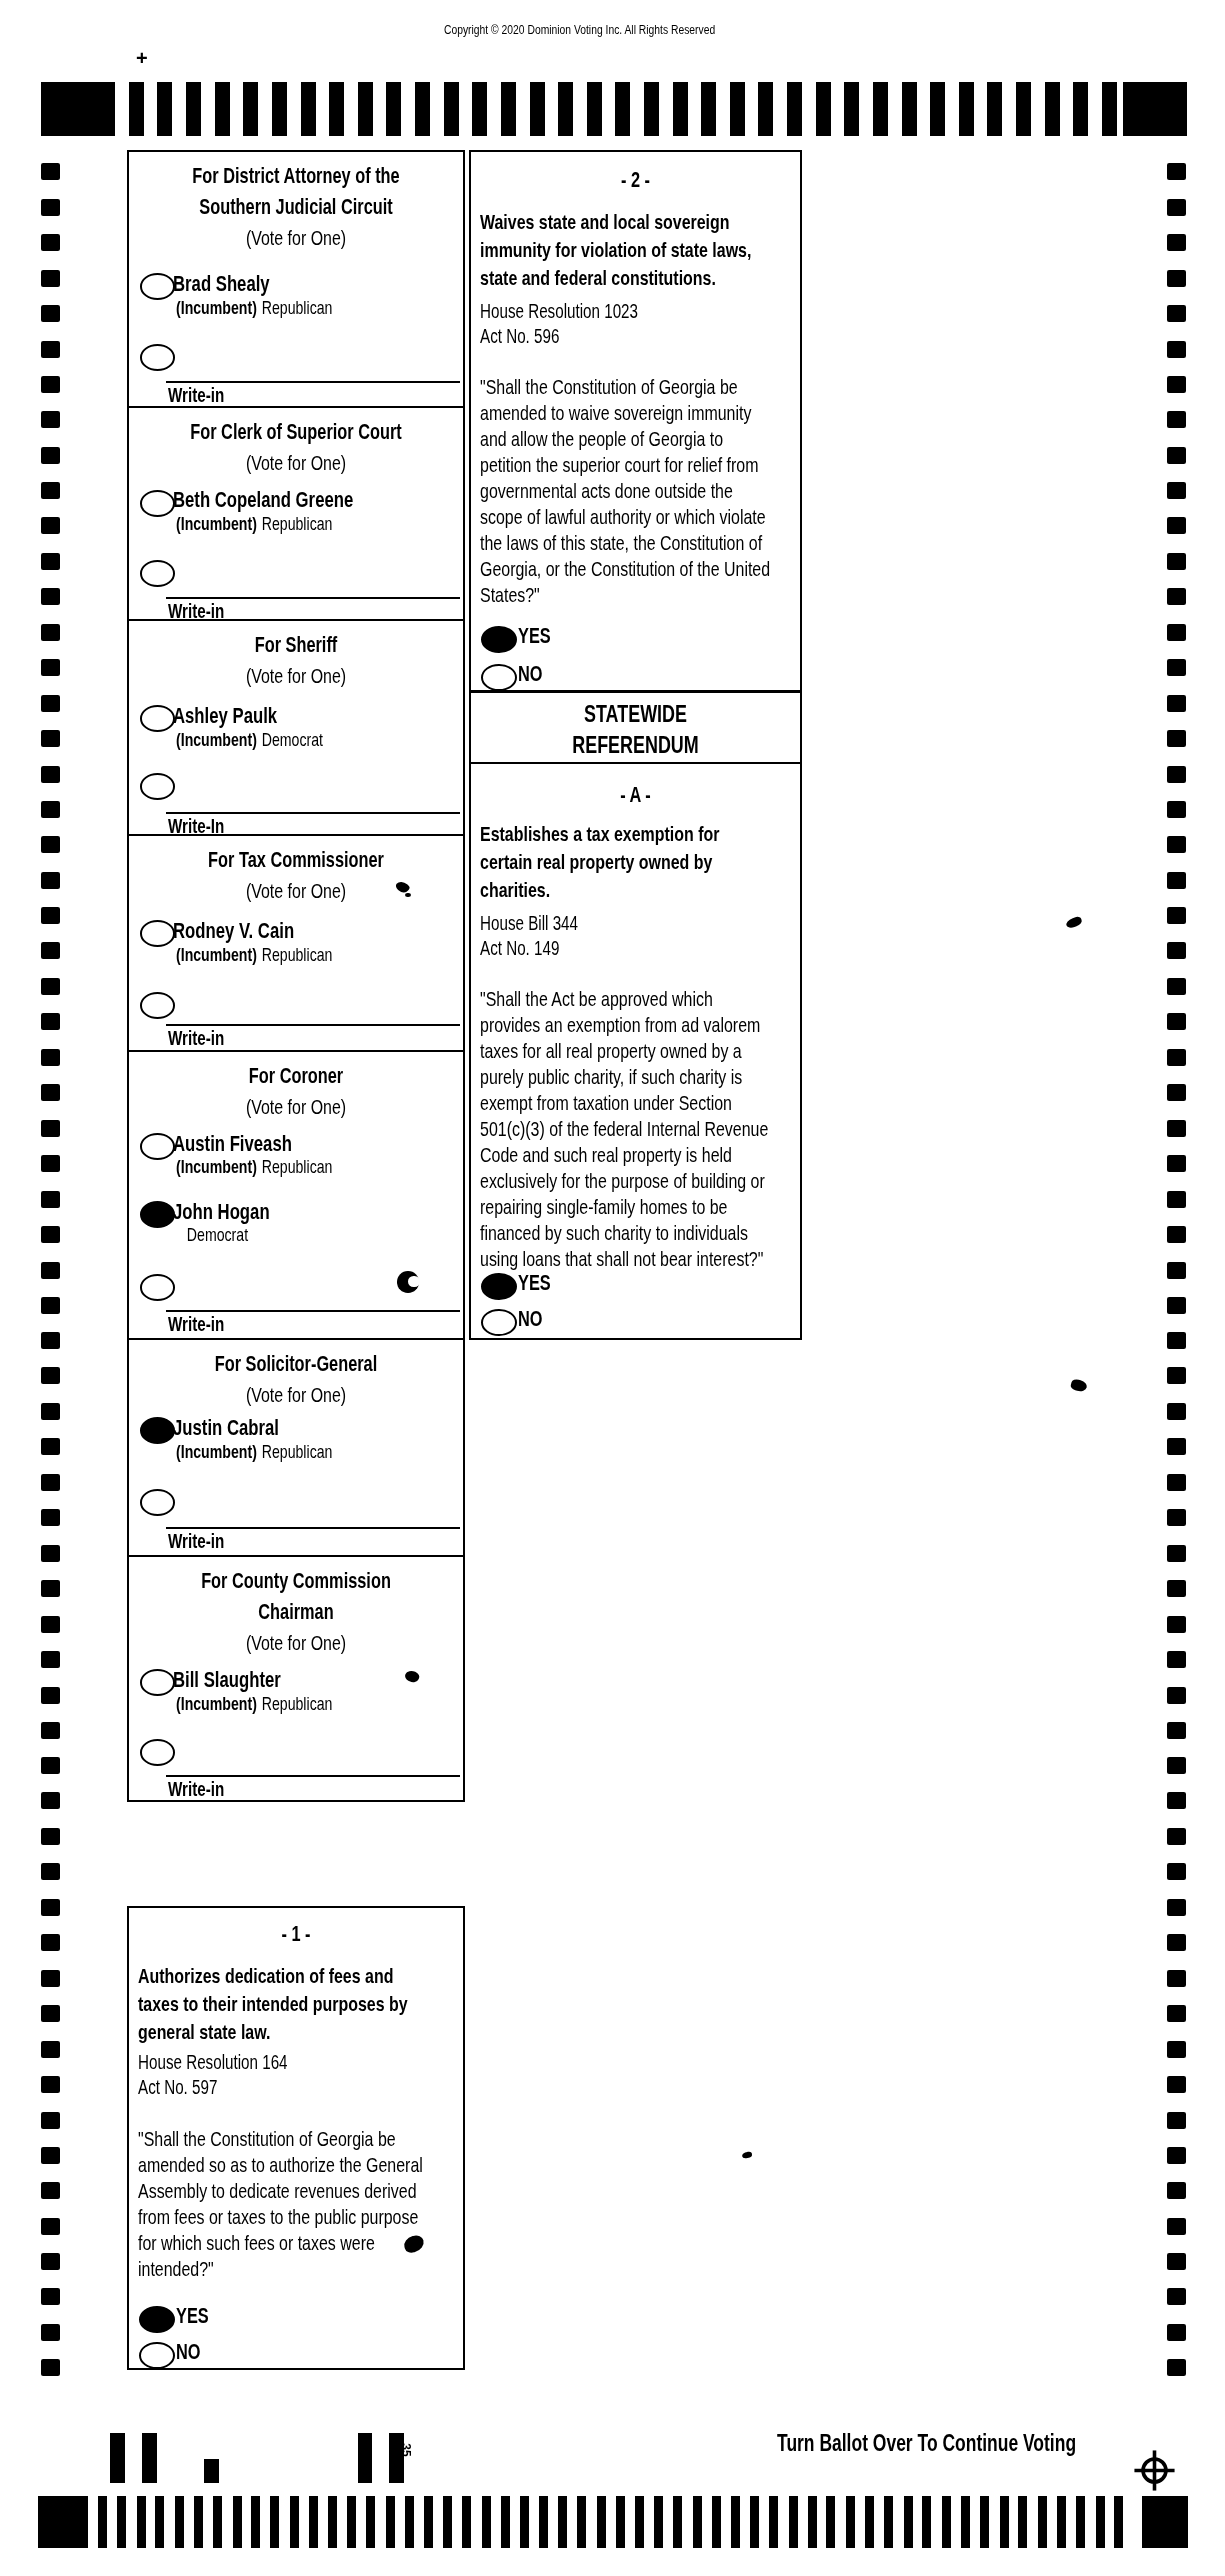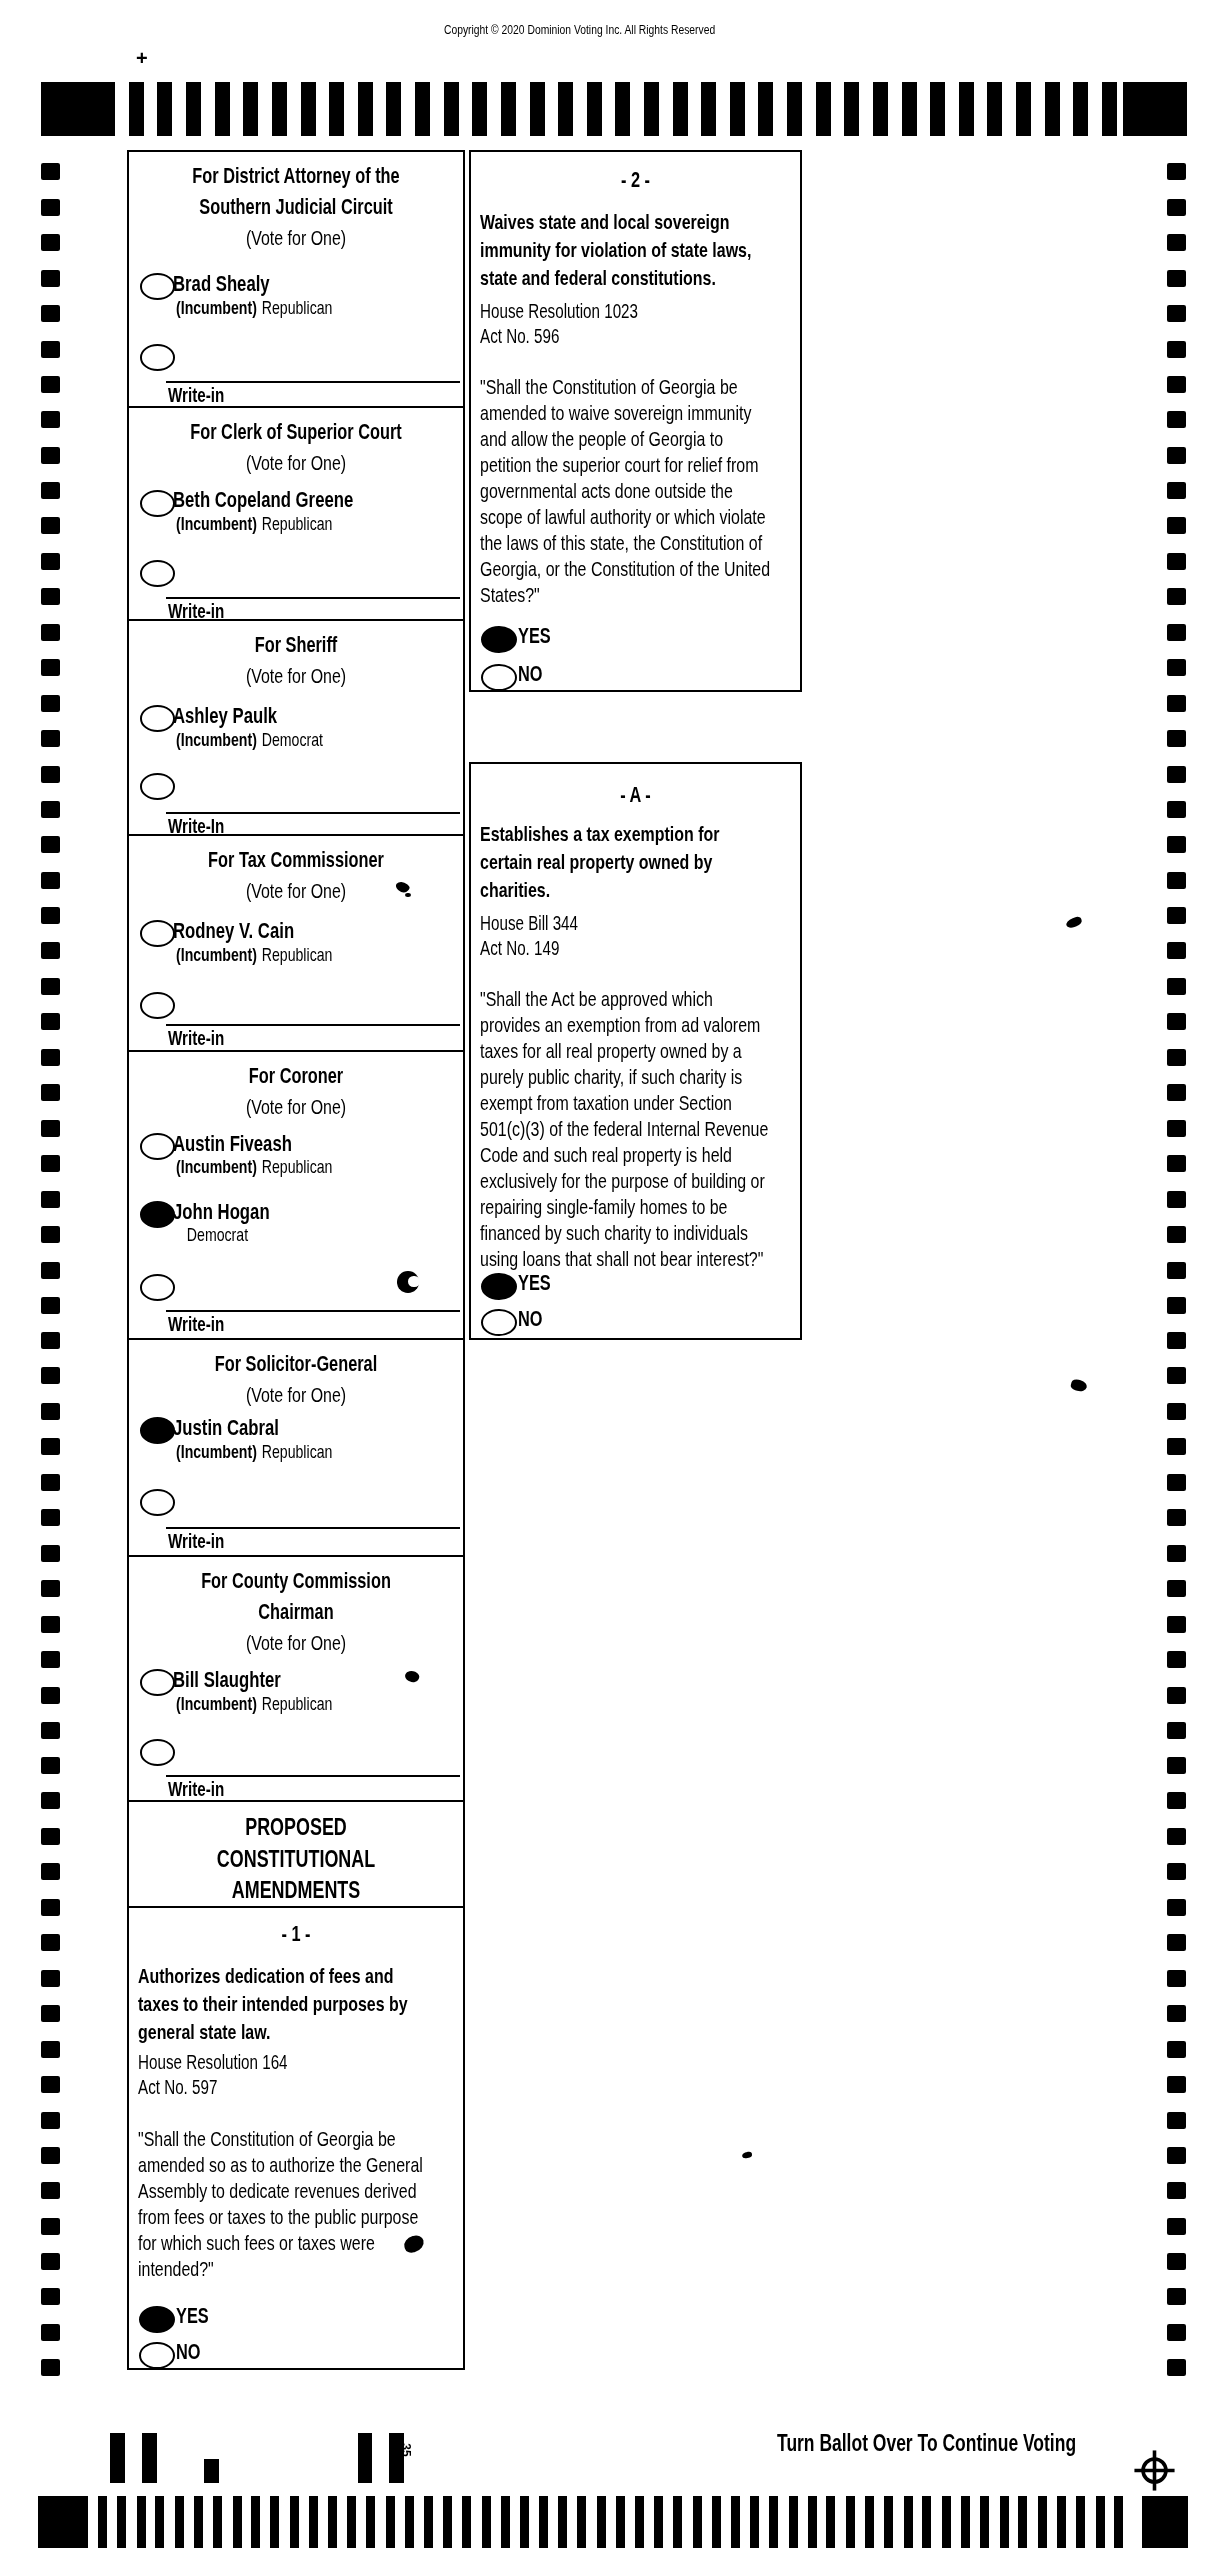--- a/index.html
+++ b/index.html
@@ -409,27 +409,20 @@
     <div class="cname-row sx-l nw" style="top:110px">Bill Slaughter</div>
     <div class="party-row sx-l nw" style="top:136px">
       <span class="inc">(Incumbent)</span><span>Republican</span>
     </div>
     <div class="ink" style="left:276px;top:114px;width:14.3px;height:11.4px;border-radius:60% 40% 55% 45%;transform:rotate(25deg)"></div>
     <span class="oval" style="top:182px"></span>
     <div class="wline" style="top:218px"></div>
     <div class="wtext sx-l nw" style="top:221px">Write-in</div>
   </section>
 
-  <section class="box" style="left:127px;top:1800px;width:338px;height:108px">
-    <div class="hdrlines sx-c">
-        <div>PROPOSED</div>
-        <div>CONSTITUTIONAL</div>
-        <div>AMENDMENTS</div>
-      </div>
-  </section>
 
   <section class="box" style="left:127px;top:1906px;width:338px;height:464px">
     <div class="mnum sx-c" style="top:14.3px">- 1 -</div>
     <div class="msum sx-l nw" style="top:54px">
         <div>Authorizes dedication of fees and</div>
         <div>taxes to their intended purposes by</div>
         <div>general state law.</div>
       </div>
     <div class="mcite sx-l nw" style="top:142px">
         <div>House Resolution 164</div>
@@ -479,20 +472,26 @@
     <div class="yn" style="top:474px">
       <span class="oval filled"></span>
       <span class="ynlabel">YES</span>
     </div>
     <div class="yn" style="top:512px">
       <span class="oval"></span>
       <span class="ynlabel">NO</span>
     </div>
   </section>
 
+  <section class="box" style="left:469px;top:691px;width:333px;height:74px">
+    <div class="hdrlines sx-c" style="top:5.7px">
+        <div>STATEWIDE</div>
+        <div>REFERENDUM</div>
+      </div>
+  </section>
 
   <section class="box" style="left:469px;top:762px;width:333px;height:578px">
     <div class="mnum sx-c" style="top:18.6px">- A -</div>
     <div class="msum sx-l nw" style="top:56px">
         <div>Establishes a tax exemption for</div>
         <div>certain real property owned by</div>
         <div>charities.</div>
       </div>
     <div class="mcite sx-l nw" style="top:147px">
         <div>House Bill 344</div>

